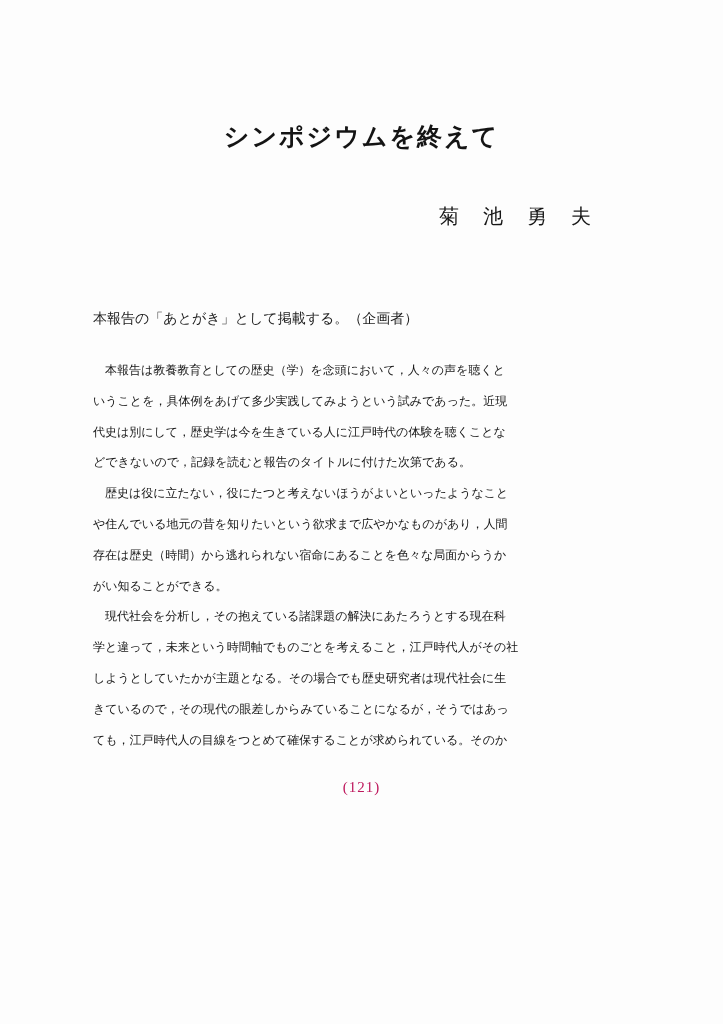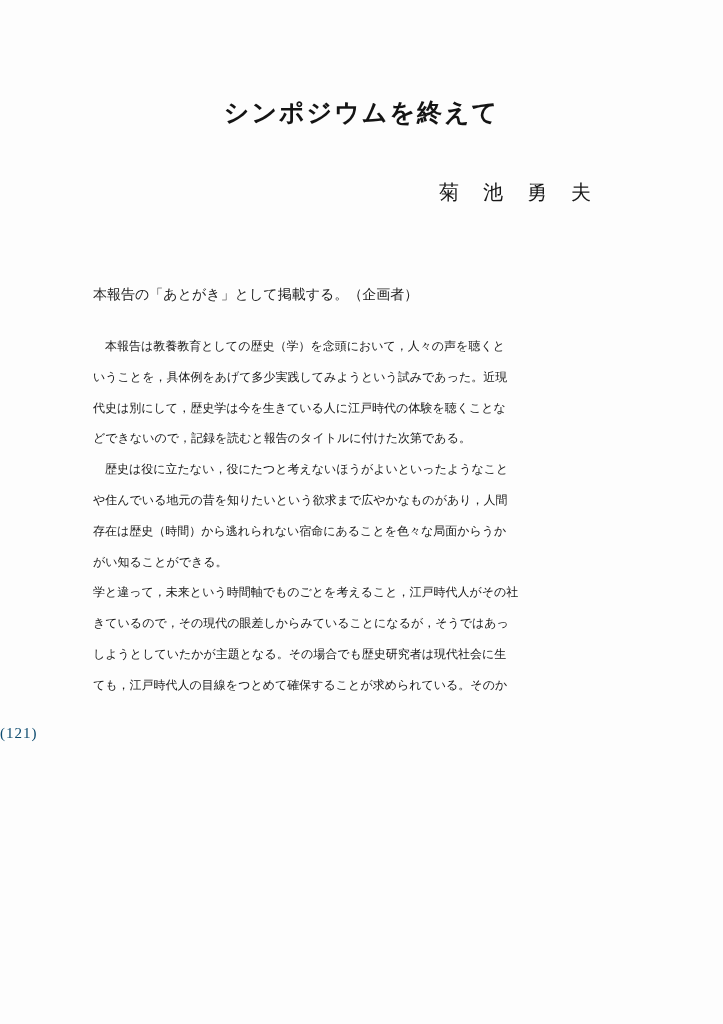--- a/index.html
+++ b/index.html
@@ -11,21 +11,21 @@
     position: relative;
     width: 723px;
     height: 1024px;
     background: #fdfdfd;
     color: #1b1b1b;
     overflow: hidden;
     font-family: "Liberation Serif", "DejaVu Serif", serif;
   }
   .doc-title {
     margin: 0;
-    padding-top: 96px;
+    padding-top: 120px;
     text-align: center;
     font-family: "Liberation Sans", "DejaVu Sans", sans-serif;
     font-weight: bold;
     font-size: 25px;
     letter-spacing: 2px;
     color: #141414;
   }
   .doc-author {
     margin-top: 50px;
     padding-right: 130px;
@@ -49,24 +49,24 @@
     color: #171717;
   }
   .bline {
     white-space: nowrap;
   }
   .indent {
     text-indent: 1em;
   }
   .page-number {
     margin-top: 24px;
-    text-align: left;
+    text-align: center;
     font-size: 15px;
     letter-spacing: 1px;
-    color: #0c4a6e;
+    color: #be185d;
   }
 </style>
 </head>
 <body>
 
 <div class="page">
 
   <h1 class="doc-title">シンポジウムを終えて</h1>
 
   <div class="doc-author">菊　池　勇　夫</div>
@@ -77,21 +77,22 @@
 
   <div class="body-text">
     <div class="bline indent">本報告は教養教育としての歴史（学）を念頭において，人々の声を聴くと</div>
     <div class="bline">いうことを，具体例をあげて多少実践してみようという試みであった。近現</div>
     <div class="bline">代史は別にして，歴史学は今を生きている人に江戸時代の体験を聴くことな</div>
     <div class="bline">どできないので，記録を読むと報告のタイトルに付けた次第である。</div>
     <div class="bline indent">歴史は役に立たない，役にたつと考えないほうがよいといったようなこと</div>
     <div class="bline">や住んでいる地元の昔を知りたいという欲求まで広やかなものがあり，人間</div>
     <div class="bline">存在は歴史（時間）から逃れられない宿命にあることを色々な局面からうか</div>
     <div class="bline">がい知ることができる。</div>
+    <div class="bline indent">現代社会を分析し，その抱えている諸課題の解決にあたろうとする現在科</div>
     <div class="bline">学と違って，未来という時間軸でものごとを考えること，江戸時代人がその社</div>
+    <div class="bline">しようとしていたかが主題となる。その場合でも歴史研究者は現代社会に生</div>
     <div class="bline">きているので，その現代の眼差しからみていることになるが，そうではあっ</div>
-    <div class="bline">しようとしていたかが主題となる。その場合でも歴史研究者は現代社会に生</div>
     <div class="bline">ても，江戸時代人の目線をつとめて確保することが求められている。そのか</div>
   </div>
 
   <div class="page-number">(121)</div>
 
 </div>
 
 </body></html>

